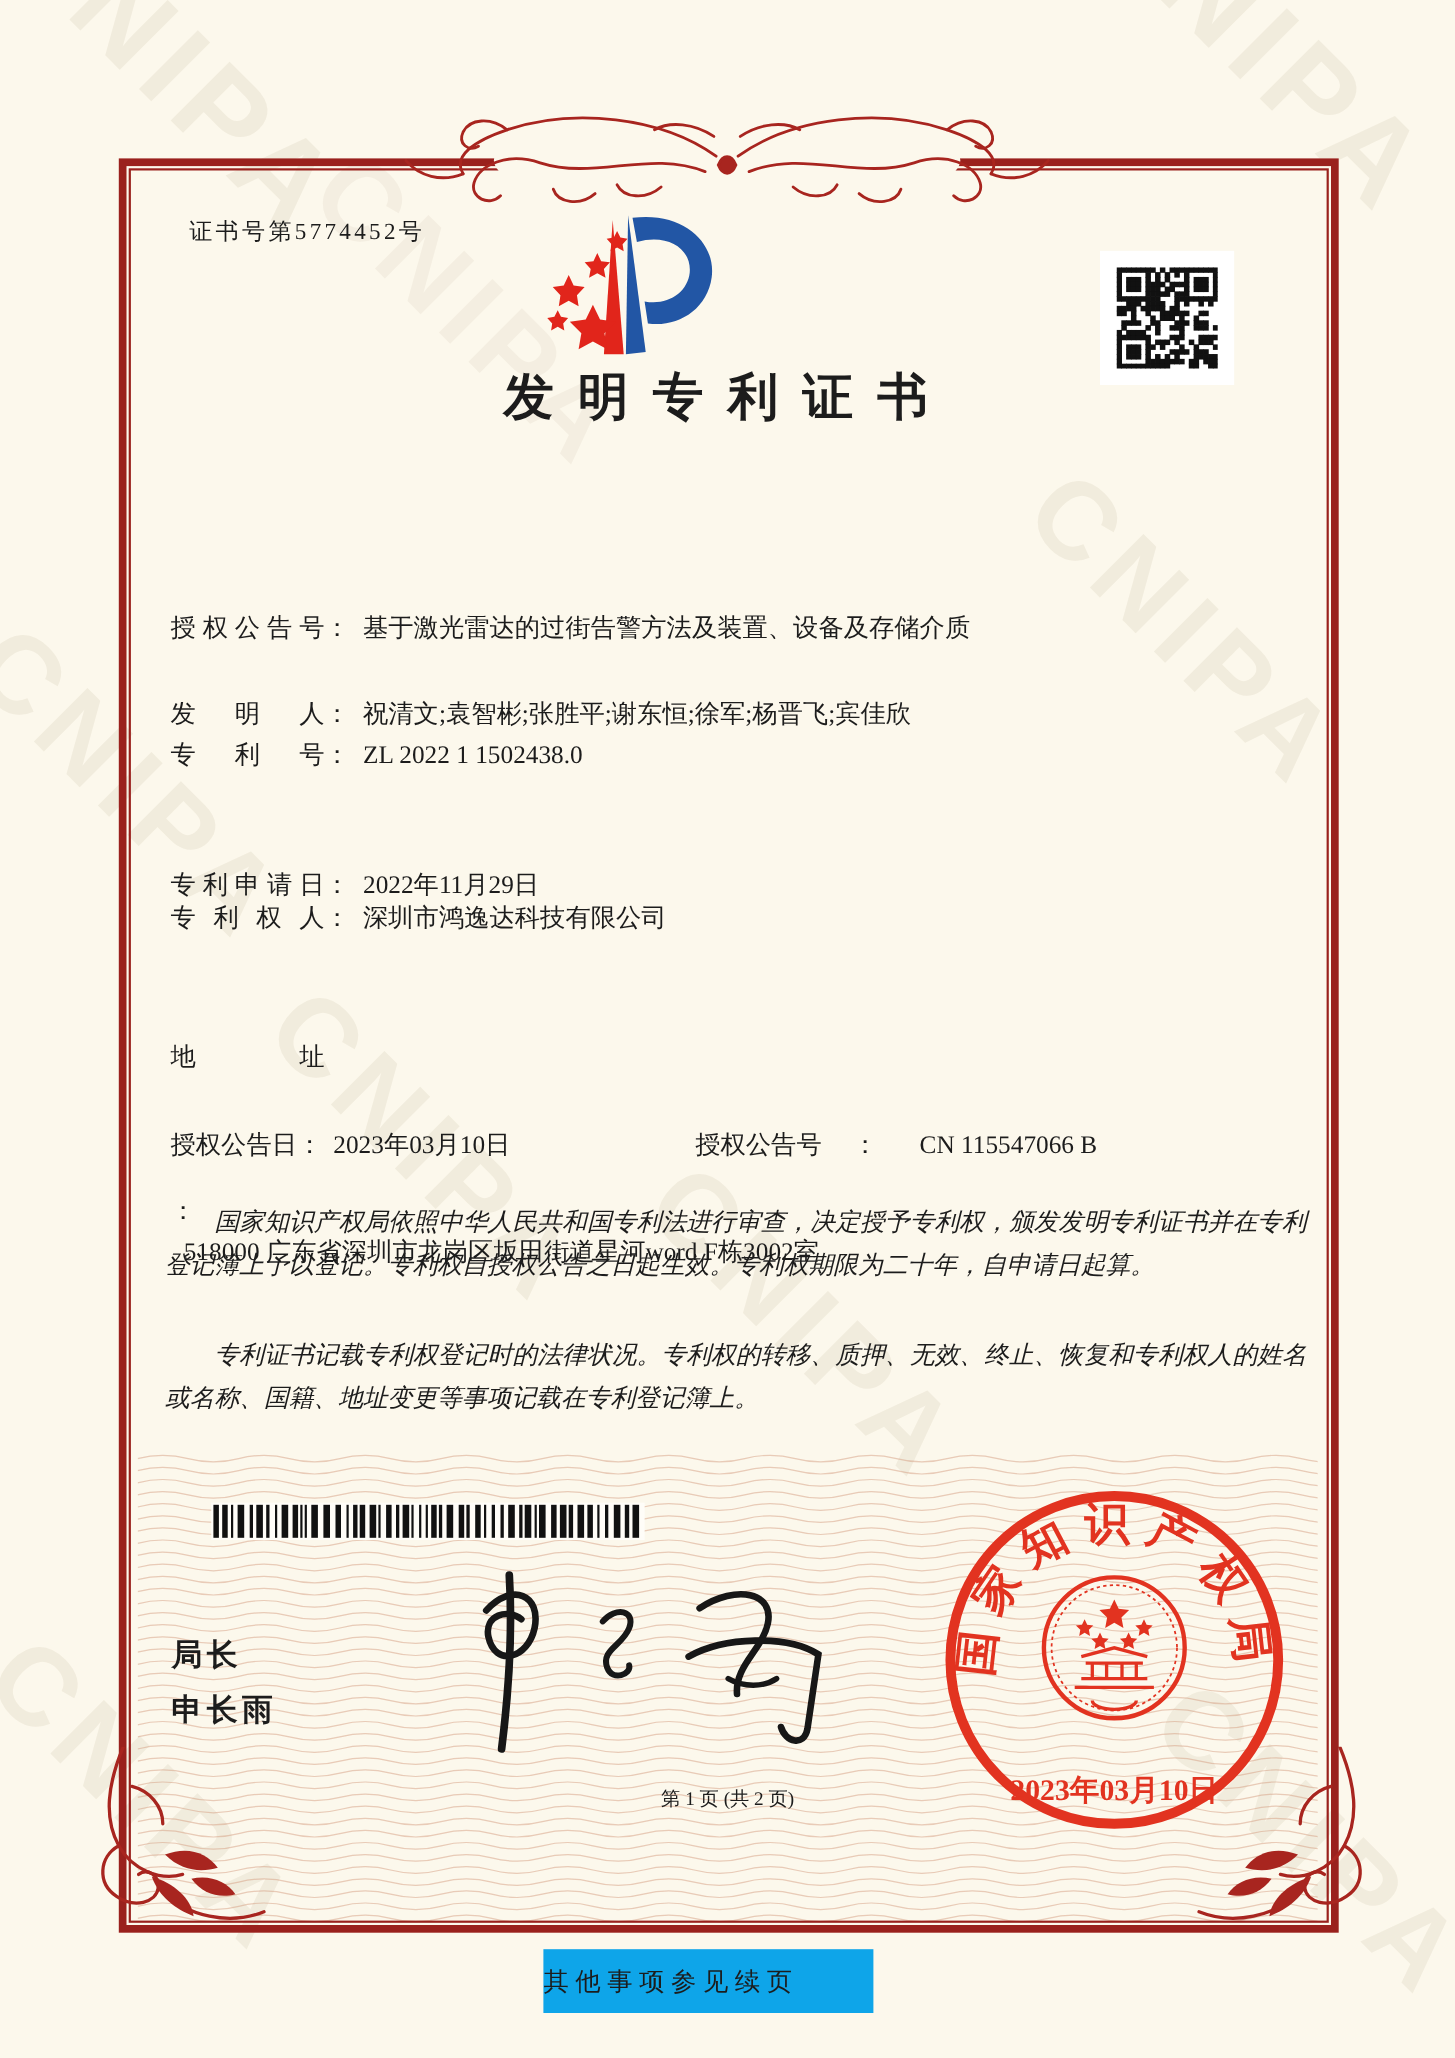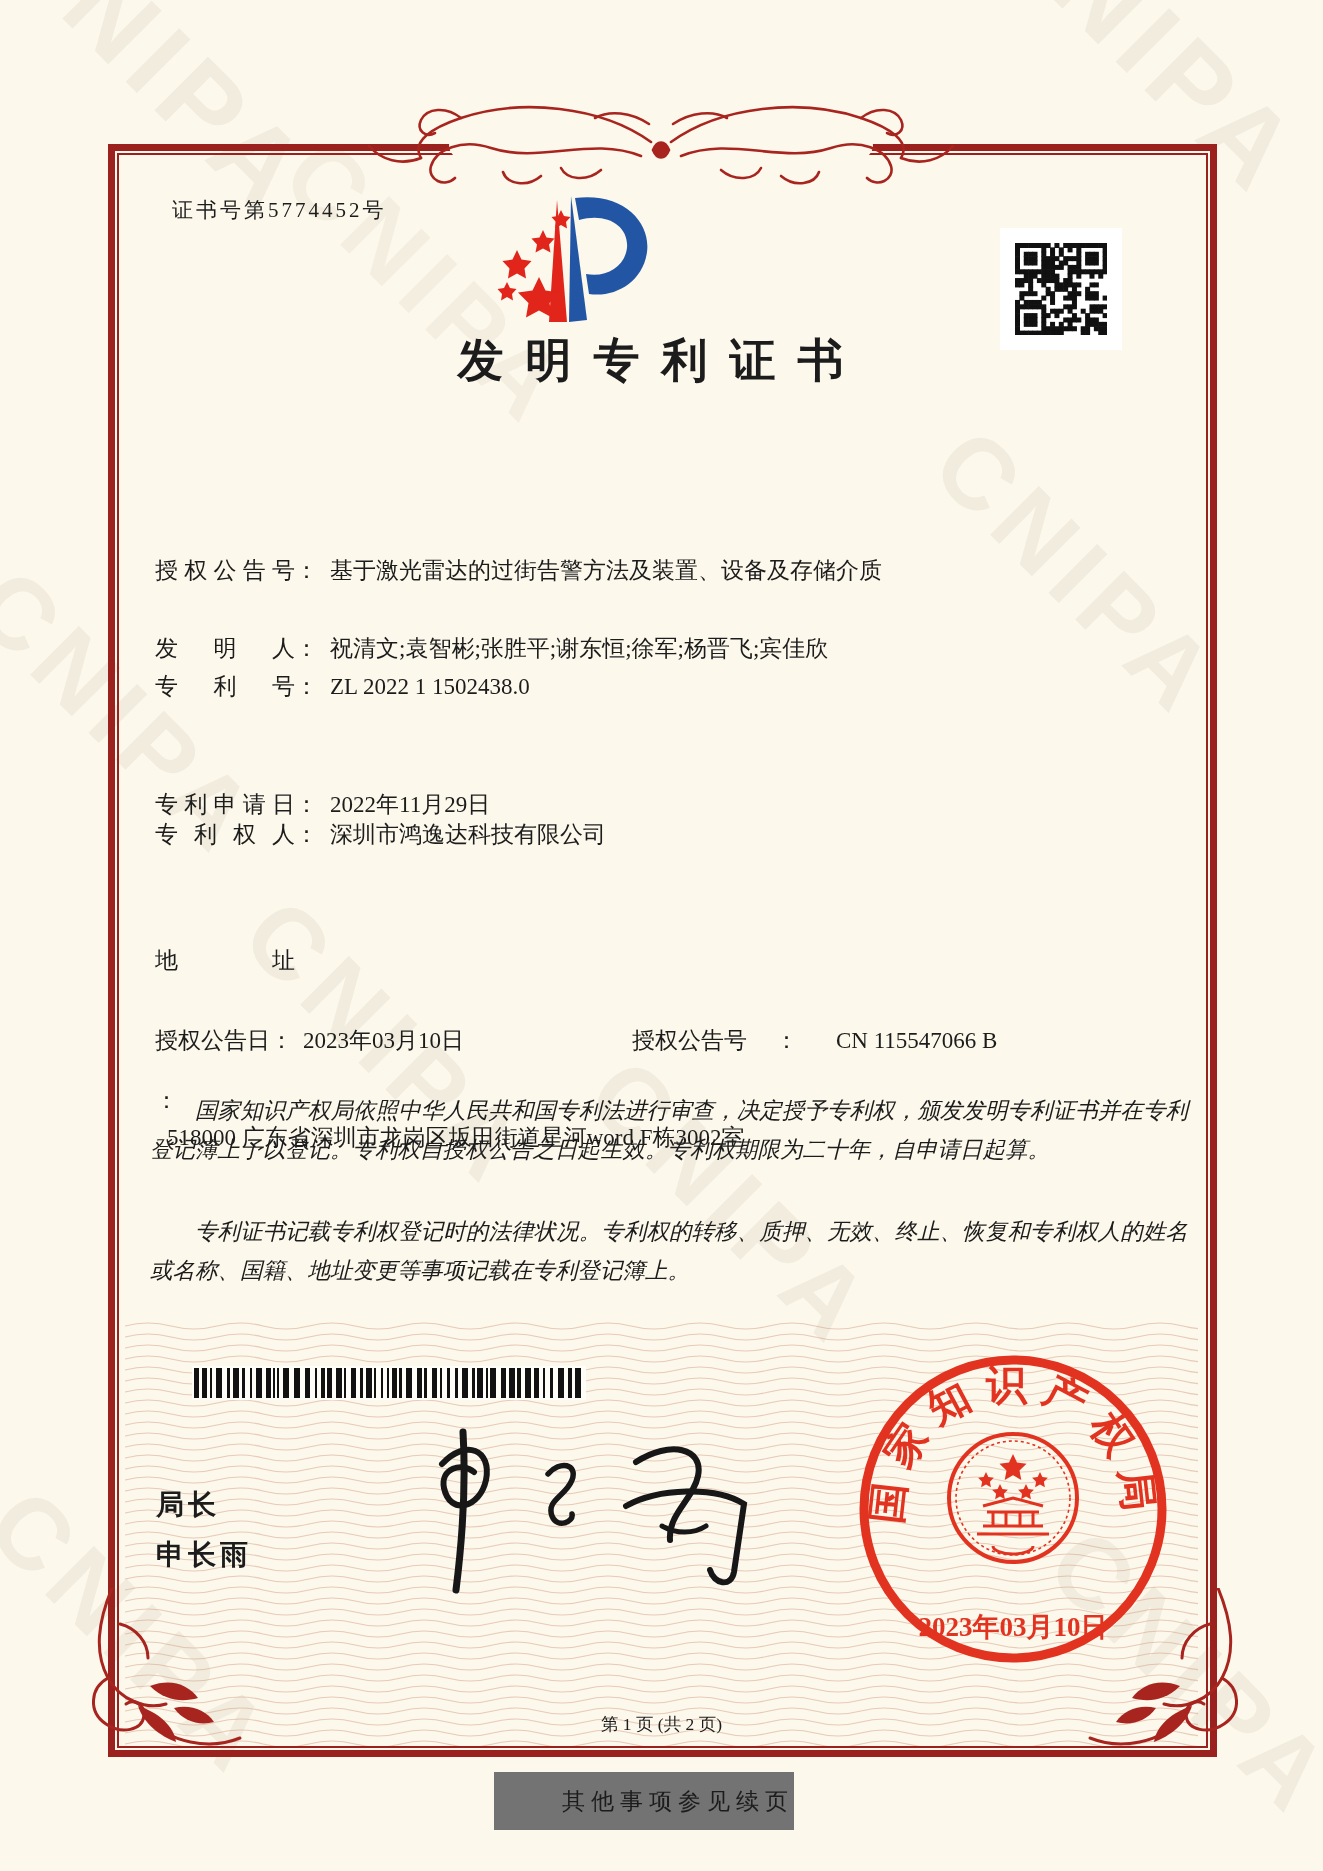--- a/index.html
+++ b/index.html
@@ -41,24 +41,24 @@
 
   .barcode{left:192px;top:1366px;width:394px;height:34px;background:#fffdf8;z-index:4;}
 
   .officer{left:156px;font-size:28px;font-weight:600;z-index:4;
            font-family:"Liberation Sans","DejaVu Sans",sans-serif;letter-spacing:4px;}
 
   .signature{left:400px;top:1422px;z-index:4;}
 
   .seal{left:852px;top:1348px;z-index:5;}
 
-  .page-num{left:0;right:0;top:1712px;text-align:center;font-size:17.5px;z-index:4;}
-
-  .footer-box{left:494px;top:1772px;width:300px;height:58px;background:#737373;z-index:4;
-              display:flex;align-items:center;justify-content:flex-end;}
+  .page-num{left:0;right:0;top:1623px;text-align:center;font-size:17.5px;z-index:4;}
+
+  .footer-box{left:494px;top:1772px;width:300px;height:58px;background:#0ea5e9;z-index:4;
+              display:flex;align-items:center;justify-content:flex-start;}
   .footer-box span{font-size:23px;letter-spacing:6px;}
 
   .ornament{z-index:3;}
 </style>
 </head>
 <body>
 
 <div class="page">
 
   <span class="wm" style="left:-35px;top:-5px;font-size:110px;">CNIPA</span>

